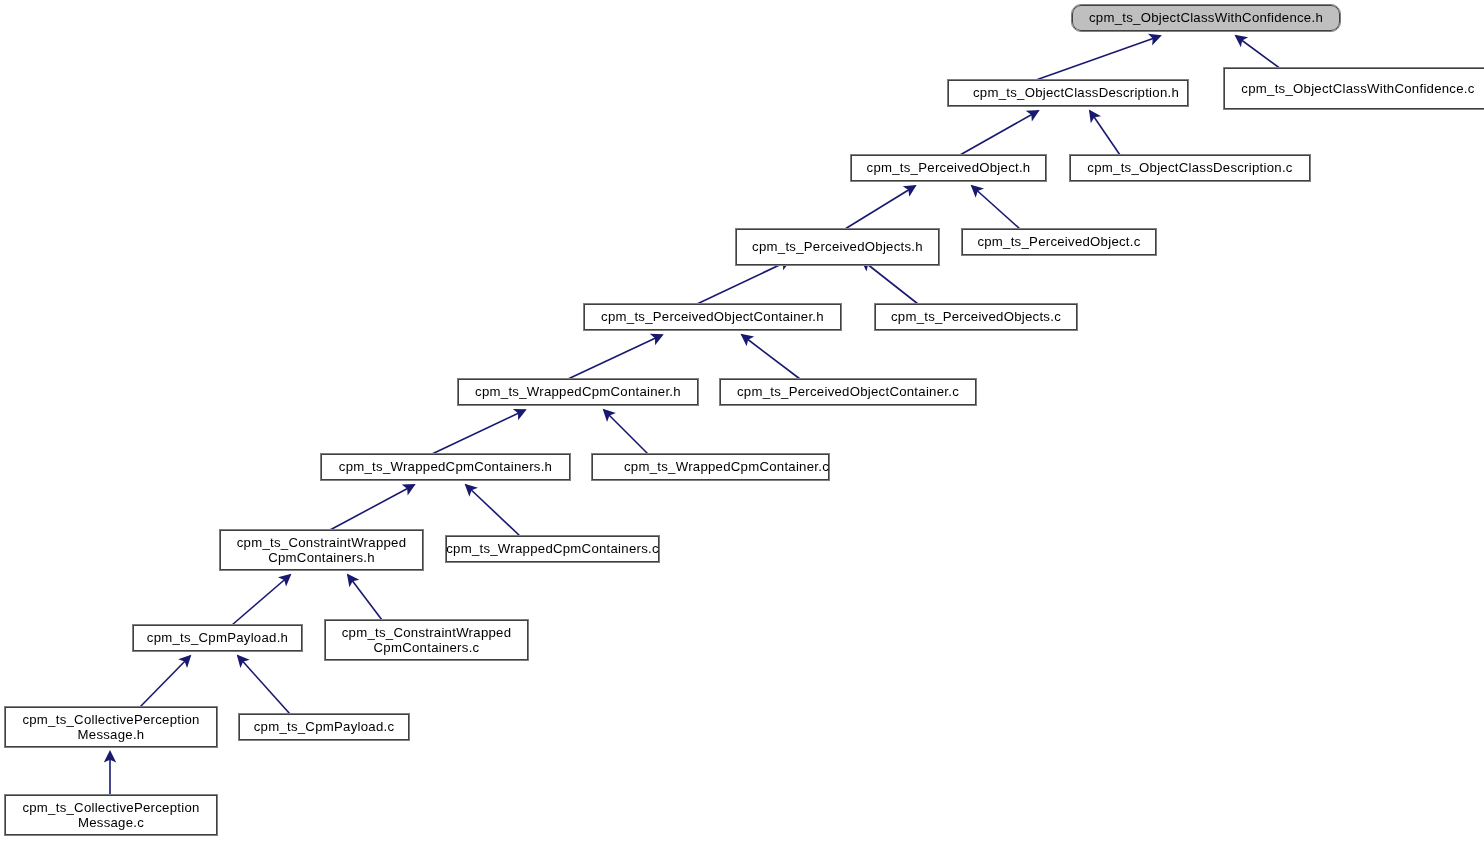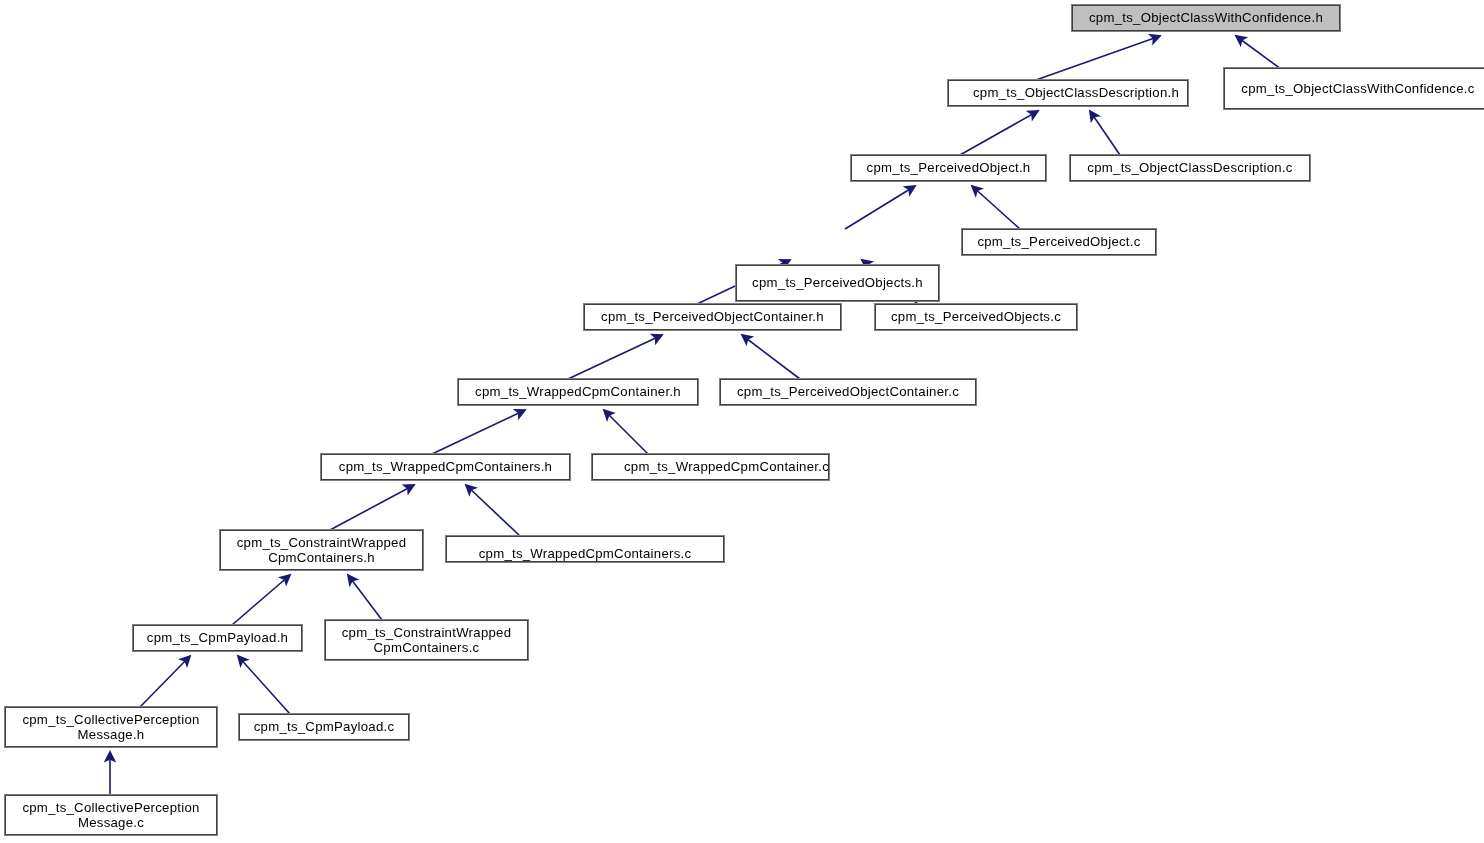--- a/index.html
+++ b/index.html
@@ -76,36 +76,36 @@
         <line x1="330" y1="530" x2="414" y2="485" stroke="#191970" stroke-width="1.6" marker-end="url(#arrowhead)"></line>
         <line x1="520" y1="536" x2="466" y2="485" stroke="#191970" stroke-width="1.6" marker-end="url(#arrowhead)"></line>
         <line x1="232" y1="625" x2="290" y2="575" stroke="#191970" stroke-width="1.6" marker-end="url(#arrowhead)"></line>
         <line x1="382" y1="620" x2="348" y2="575" stroke="#191970" stroke-width="1.6" marker-end="url(#arrowhead)"></line>
         <line x1="140" y1="707" x2="190" y2="656" stroke="#191970" stroke-width="1.6" marker-end="url(#arrowhead)"></line>
         <line x1="290" y1="714" x2="238" y2="656" stroke="#191970" stroke-width="1.6" marker-end="url(#arrowhead)"></line>
         <line x1="110" y1="795" x2="110" y2="752" stroke="#191970" stroke-width="1.6" marker-end="url(#arrowhead)"></line>
       </g>
   </svg>
   <div id="node-group">
-      <div class="node root" style="left: 1072px; top: 5px; width: 268px; height: 26px;"><span class="label">cpm_ts_ObjectClassWithConfidence.h</span></div>
+      <div class="node root" style="left: 1072px; top: 5px; width: 268px; height: 26px; border-radius: 9px;"><span class="label">cpm_ts_ObjectClassWithConfidence.h</span></div>
       <div class="node" style="left: 948px; top: 80px; width: 240px; height: 26px; padding-left: 16px;"><span class="label">cpm_ts_ObjectClassDescription.h</span></div>
       <div class="node" style="left: 1211px; top: 68px; width: 268px; height: 41px; margin-left: 13px;"><span class="label">cpm_ts_ObjectClassWithConfidence.c</span></div>
       <div class="node" style="left: 851px; top: 155px; width: 195px; height: 26px;"><span class="label">cpm_ts_PerceivedObject.h</span></div>
       <div class="node" style="left: 1070px; top: 155px; width: 240px; height: 26px;"><span class="label">cpm_ts_ObjectClassDescription.c</span></div>
-      <div class="node" style="left: 736px; top: 229px; width: 203px; height: 36px; margin-top: 36px;"><span class="label">cpm_ts_PerceivedObjects.h</span></div>
+      <div class="node" style="left: 736px; top: 229px; width: 203px; height: 36px;"><span class="label">cpm_ts_PerceivedObjects.h</span></div>
       <div class="node" style="left: 962px; top: 229px; width: 194px; height: 26px; text-align: center;"><span class="label">cpm_ts_PerceivedObject.c</span></div>
       <div class="node" style="left: 584px; top: 304px; width: 257px; height: 26px;"><span class="label">cpm_ts_PerceivedObjectContainer.h</span></div>
       <div class="node" style="left: 875px; top: 304px; width: 202px; height: 26px;"><span class="label">cpm_ts_PerceivedObjects.c</span></div>
       <div class="node" style="left: 458px; top: 379px; width: 240px; height: 26px;"><span class="label">cpm_ts_WrappedCpmContainer.h</span></div>
       <div class="node" style="left: 720px; top: 379px; width: 256px; height: 26px;"><span class="label">cpm_ts_PerceivedObjectContainer.c</span></div>
       <div class="node" style="left: 321px; top: 454px; width: 249px; height: 26px;"><span class="label">cpm_ts_WrappedCpmContainers.h</span></div>
       <div class="node" style="left: 592px; top: 454px; width: 237px; height: 26px; padding-left: 32px;"><span class="label">cpm_ts_WrappedCpmContainer.c</span></div>
       <div class="node" style="left: 220px; top: 530px; width: 203px; height: 40px;"><span class="label">cpm_ts_ConstraintWrapped
 CpmContainers.h</span></div>
-      <div class="node" style="left: 446px; top: 536px; width: 278px; height: 26px; align-items: flex-end;"><span class="label">cpm_ts_WrappedCpmContainers.c</span></div>
+      <div class="node" style="left: 446px; top: 536px; width: 213px; height: 26px;"><span class="label">cpm_ts_WrappedCpmContainers.c</span></div>
       <div class="node" style="left: 133px; top: 625px; width: 169px; height: 26px;"><span class="label">cpm_ts_CpmPayload.h</span></div>
       <div class="node" style="left: 325px; top: 620px; width: 203px; height: 40px;"><span class="label">cpm_ts_ConstraintWrapped
 CpmContainers.c</span></div>
       <div class="node" style="left: 5px; top: 707px; width: 212px; height: 40px;"><span class="label">cpm_ts_CollectivePerception
 Message.h</span></div>
       <div class="node" style="left: 239px; top: 714px; width: 170px; height: 26px;"><span class="label">cpm_ts_CpmPayload.c</span></div>
       <div class="node" style="left: 5px; top: 795px; width: 212px; height: 40px;"><span class="label">cpm_ts_CollectivePerception
 Message.c</span></div>
     </div>
 </div>

